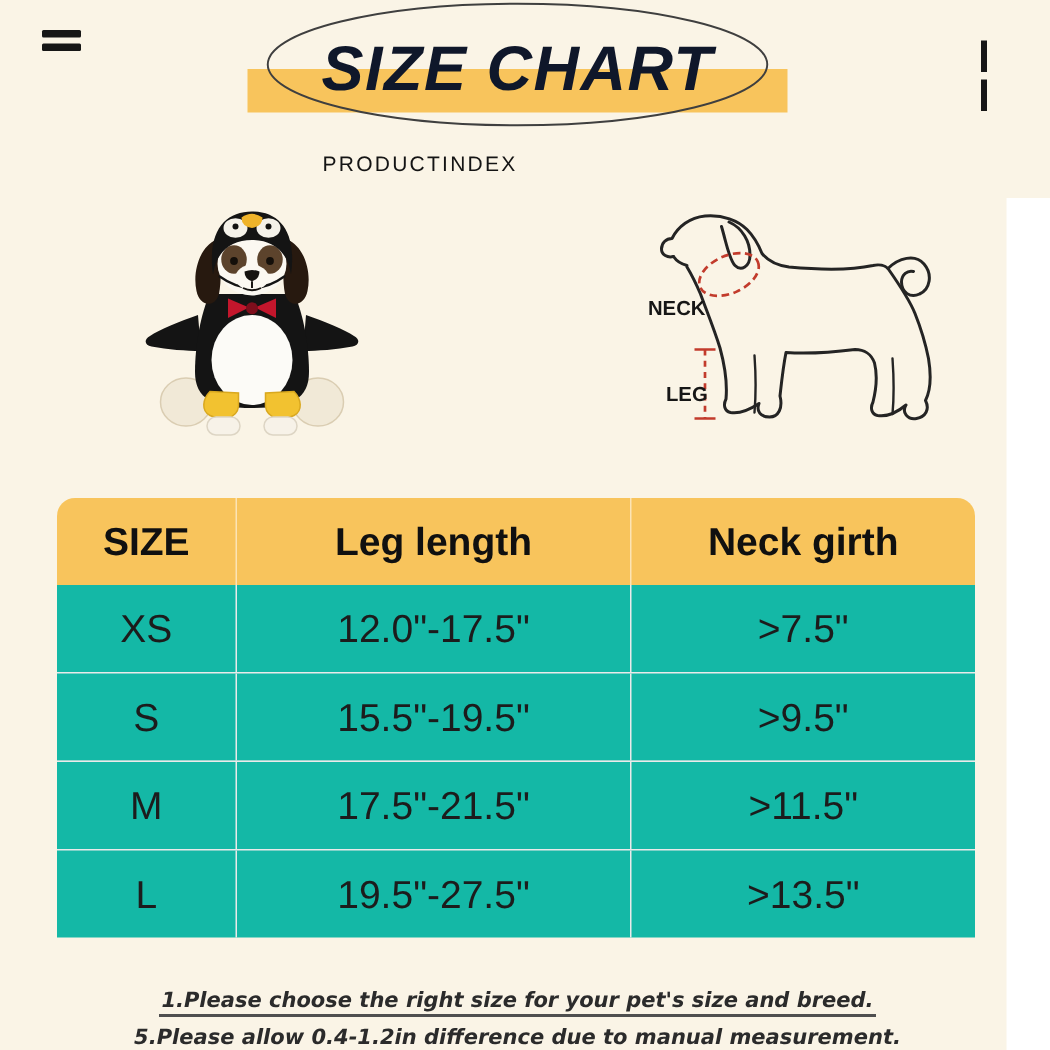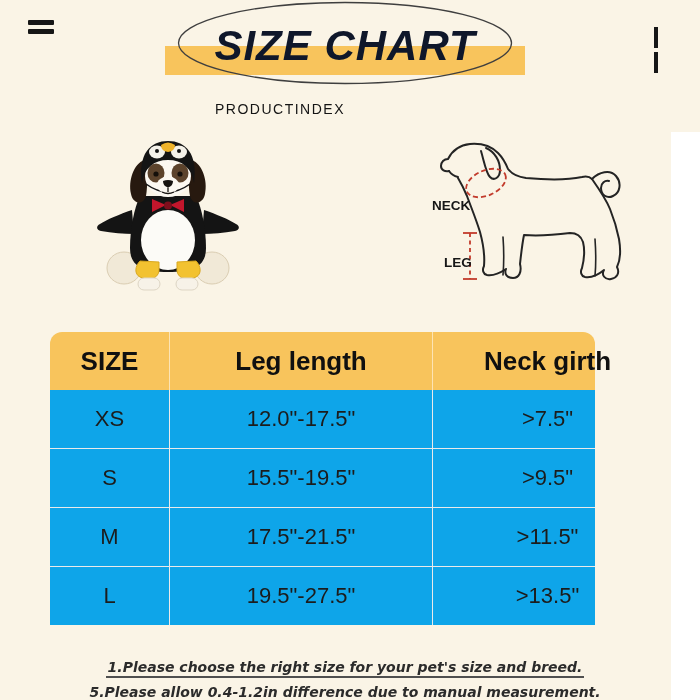--- a/index.html
+++ b/index.html
@@ -26,31 +26,31 @@
   .subtitle{
     position:absolute;left:0;top:101px;width:560px;text-align:center;
     font-size:14px;letter-spacing:1.5px;color:#141414;font-weight:500;
   }
 
   
   .photo-svg{position:absolute;left:88px;top:136px;}
   .diagram-svg{position:absolute;left:424px;top:133px;}
 
   
-  .size-table{position:absolute;left:50px;top:332px;width:545px;}
+  .size-table{position:absolute;left:38px;top:332px;width:612px;}
   .thead{
     display:grid;grid-template-columns:119px 263px 230px;height:58px;
     background:#F8C45C;border-radius:12px 12px 0 0;
     font-weight:bold;font-size:26px;color:#101010;
   }
   .thead .cell{display:flex;align-items:center;justify-content:center;height:100%;}
   .thead .cell + .cell{border-left:1px solid rgba(255,255,255,0.55);}
   .trow{
     display:grid;grid-template-columns:119px 263px 230px;height:58px;
-    background:#0ea5e9;font-size:22px;color:#1c1c1c;
+    background:#14b8a6;font-size:26px;color:#1c1c1c;
   }
   .trow .cell{display:flex;align-items:center;justify-content:center;height:100%;}
   .trow .cell + .cell{border-left:1px solid #eaeaea;}
   .tbody .trow + .trow{border-top:1px solid #eaeaea;}
 
   
   .notes{position:absolute;left:0;top:658px;width:690px;text-align:center;}
   .note-line{margin-bottom:5px;}
   .note{
     display:inline-block;font-family:"DejaVu Sans",sans-serif;

